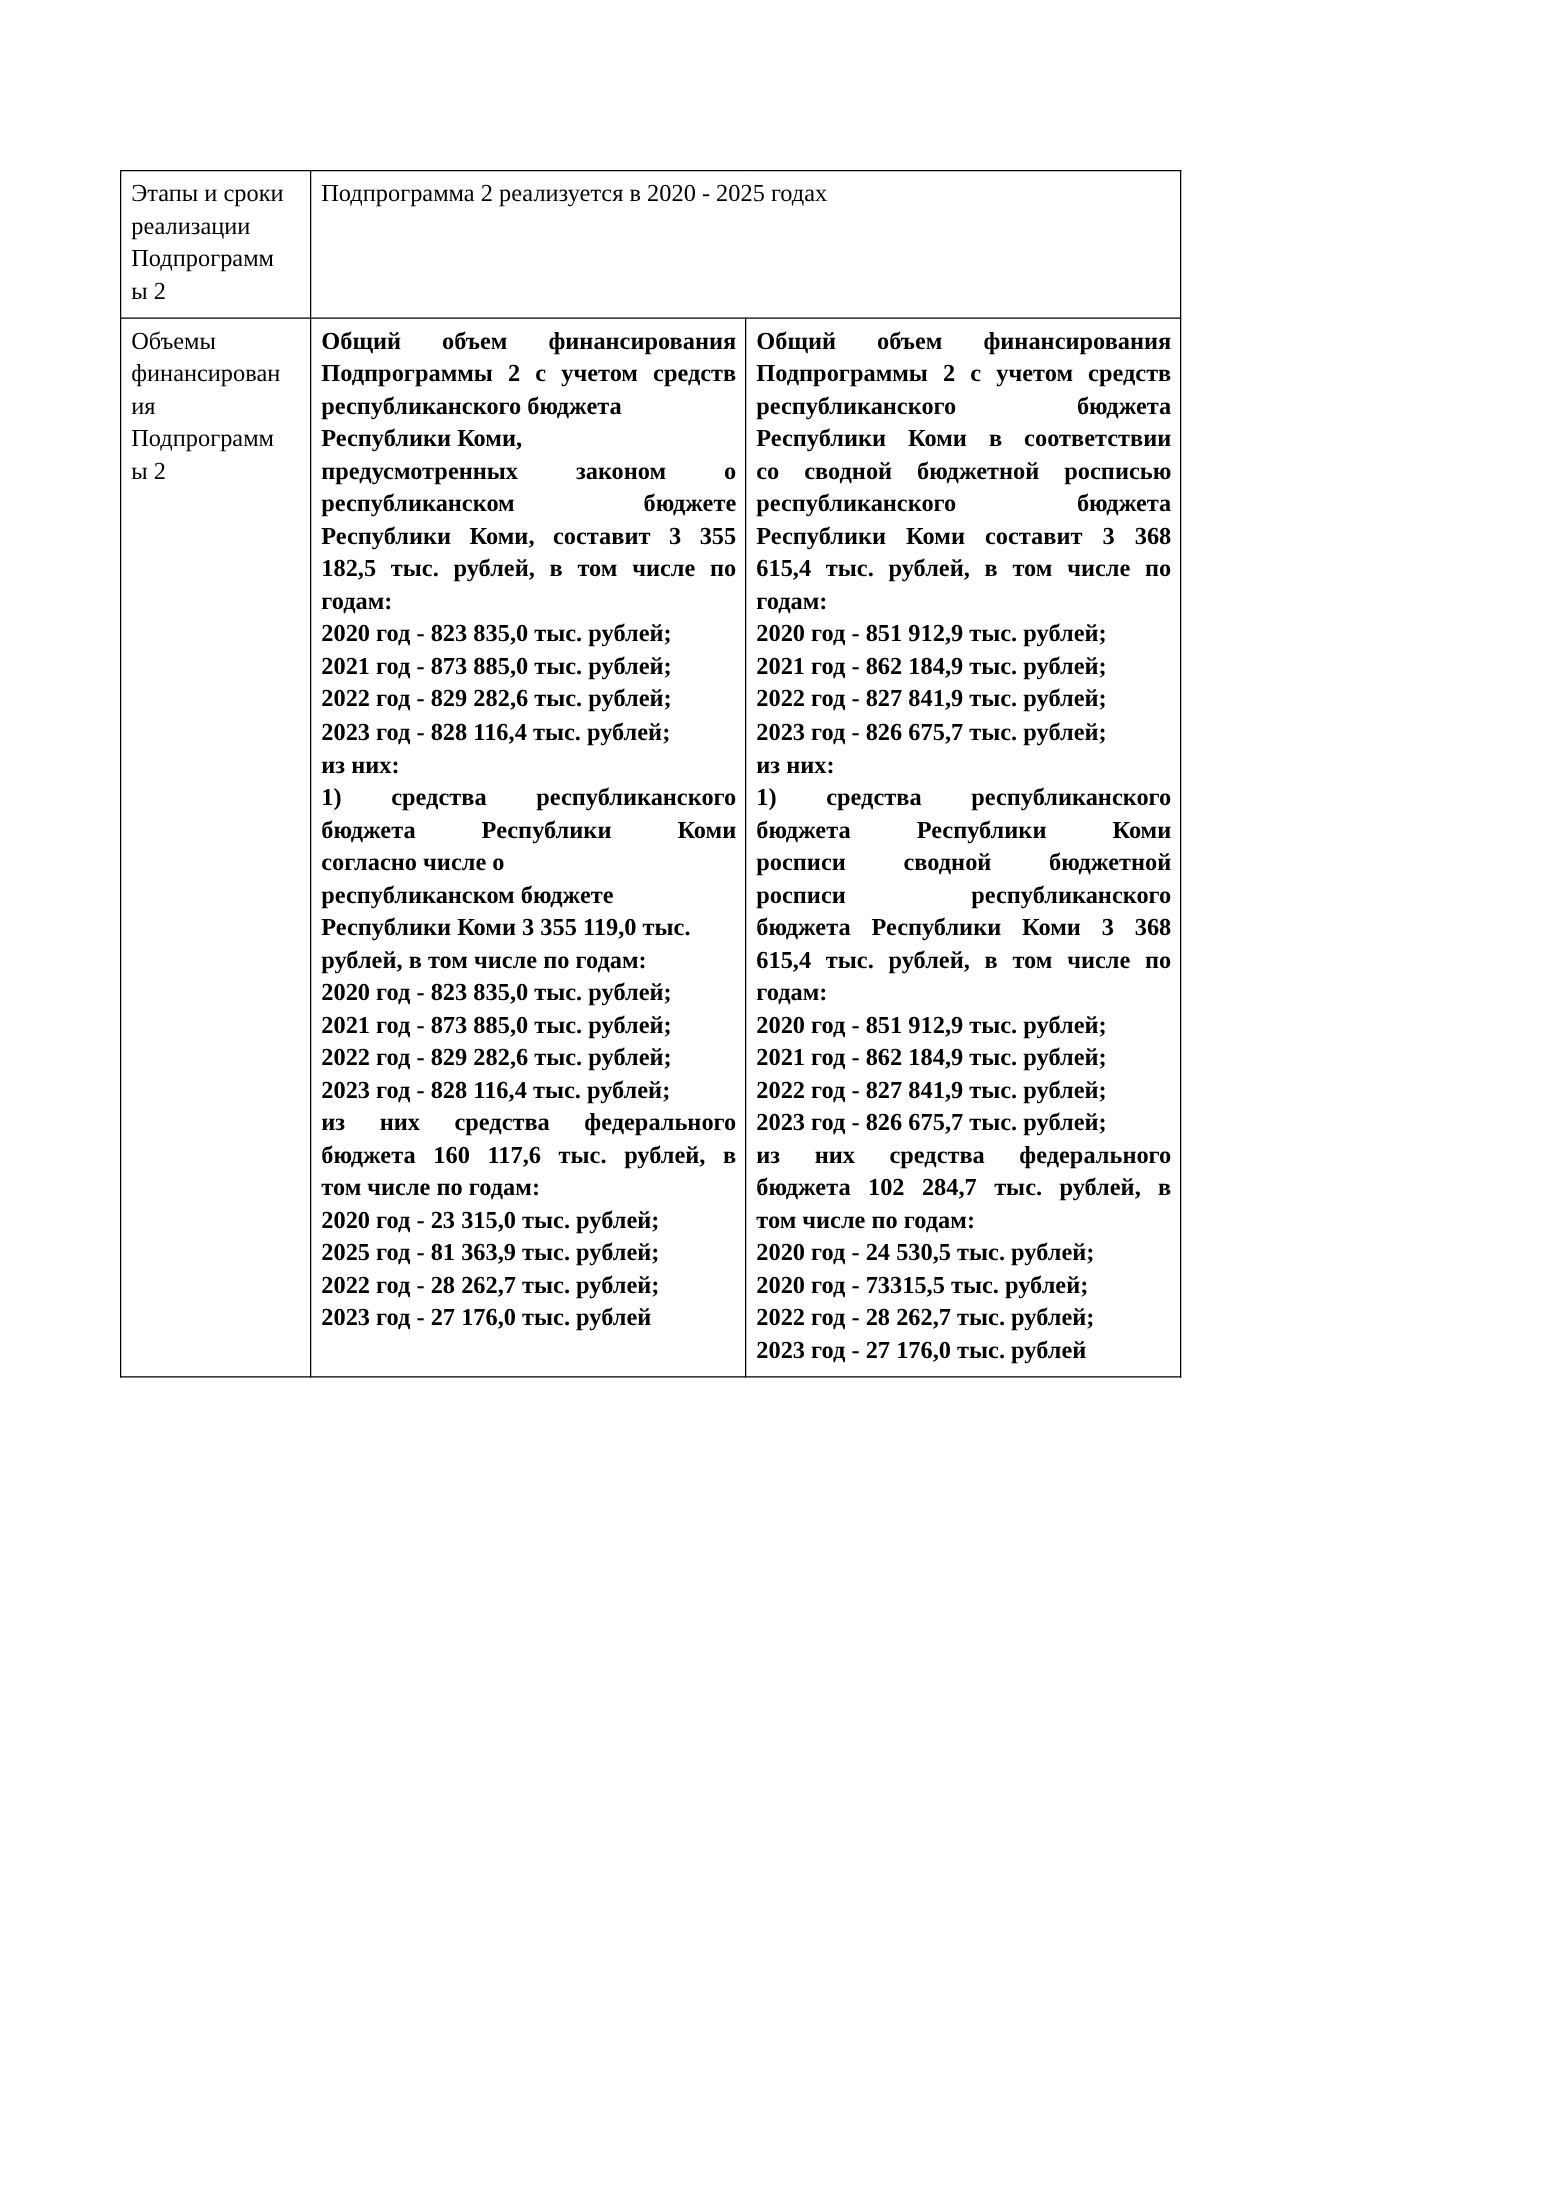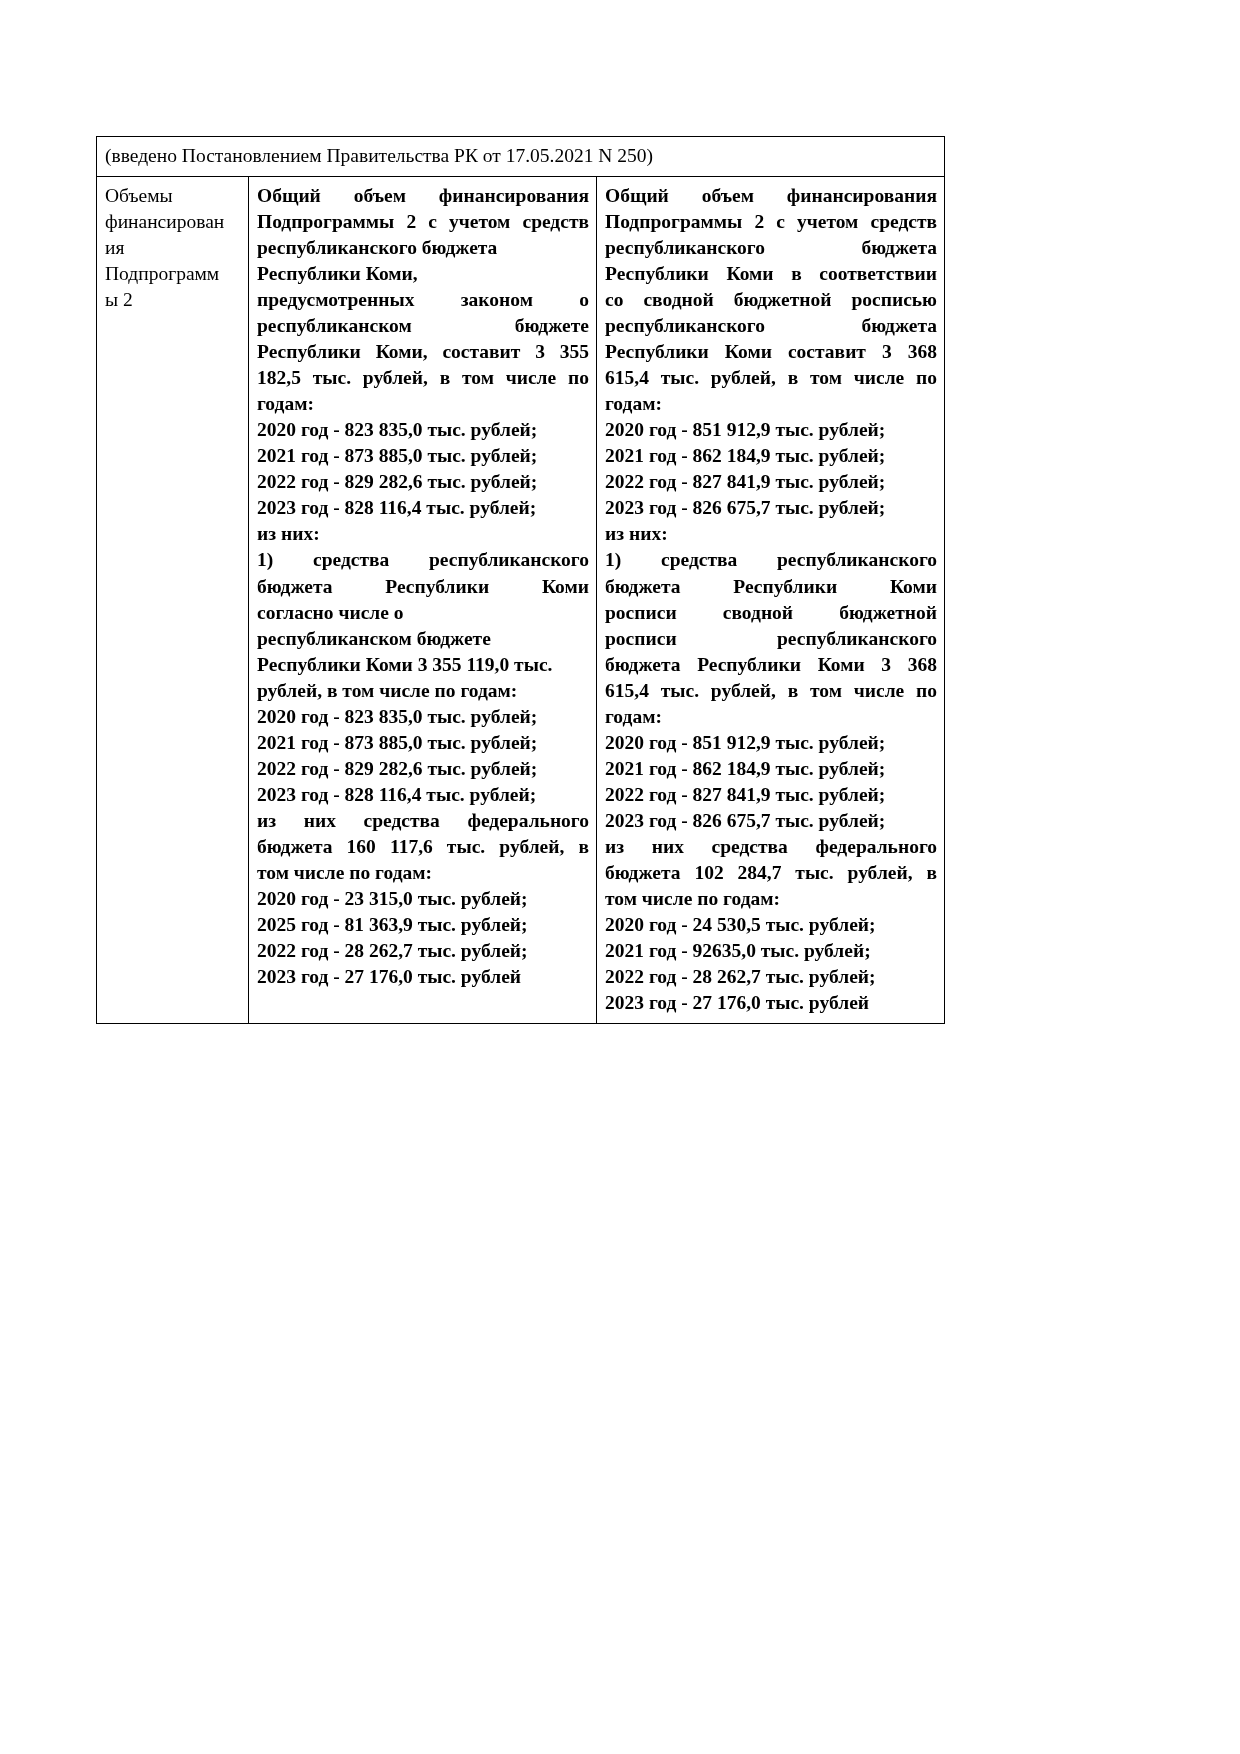--- a/index.html
+++ b/index.html
@@ -82,25 +82,31 @@
 <div class="page">
 
   <table class="doc-table">
     <colgroup>
       <col class="c-label">
       <col class="c-mid">
       <col class="c-right">
     </colgroup>
     <tbody>
 
+      <tr>
+        <td class="label-cell tall-1">
+          <span class="ln">Этапы и сроки</span>
+          <span class="ln">реализации</span>
+          <span class="ln">Подпрограмм</span>
+          <span class="ln">ы 2</span>
+        </td>
+        <td class="plain-cell" colspan="2">Подпрограмма 2 реализуется в 2020 - 2025 годах</td>
+      </tr>
 
 
-      <tr>
-        <td class="note-cell" colspan="3">(введено Постановлением Правительства РК от 17.05.2021 N 250)</td>
-      </tr>
 
       <tr>
         <td class="label-cell">
           <span class="ln">Объемы</span>
           <span class="ln">финансирован</span>
           <span class="ln">ия</span>
           <span class="ln">Подпрограмм</span>
           <span class="ln">ы 2</span>
         </td>
         <td class="just-cell" id="col-law">
@@ -159,21 +165,21 @@
             <span class="ln">615,4 тыс. рублей, в том числе по</span>
             <span class="ln nojust">годам:</span>
             <span class="ln nojust">2020 год - 851 912,9 тыс. рублей;</span>
             <span class="ln nojust">2021 год - 862 184,9 тыс. рублей;</span>
             <span class="ln nojust">2022 год - 827 841,9 тыс. рублей;</span>
             <span class="ln nojust">2023 год - 826 675,7 тыс. рублей;</span>
             <span class="ln">из них средства федерального</span>
             <span class="ln">бюджета 102 284,7 тыс. рублей, в</span>
             <span class="ln nojust">том числе по годам:</span>
             <span class="ln nojust">2020 год - 24 530,5 тыс. рублей;</span>
-            <span class="ln nojust">2021 год - 92635,0 тыс. рублей;</span>
+            <span class="ln nojust">2020 год - 73315,5 тыс. рублей;</span>
             <span class="ln nojust">2022 год - 28 262,7 тыс. рублей;</span>
             <span class="ln nojust">2023 год - 27 176,0 тыс. рублей</span>
           </td>
       </tr>
 
 
     </tbody>
   </table>
 
 </div>

